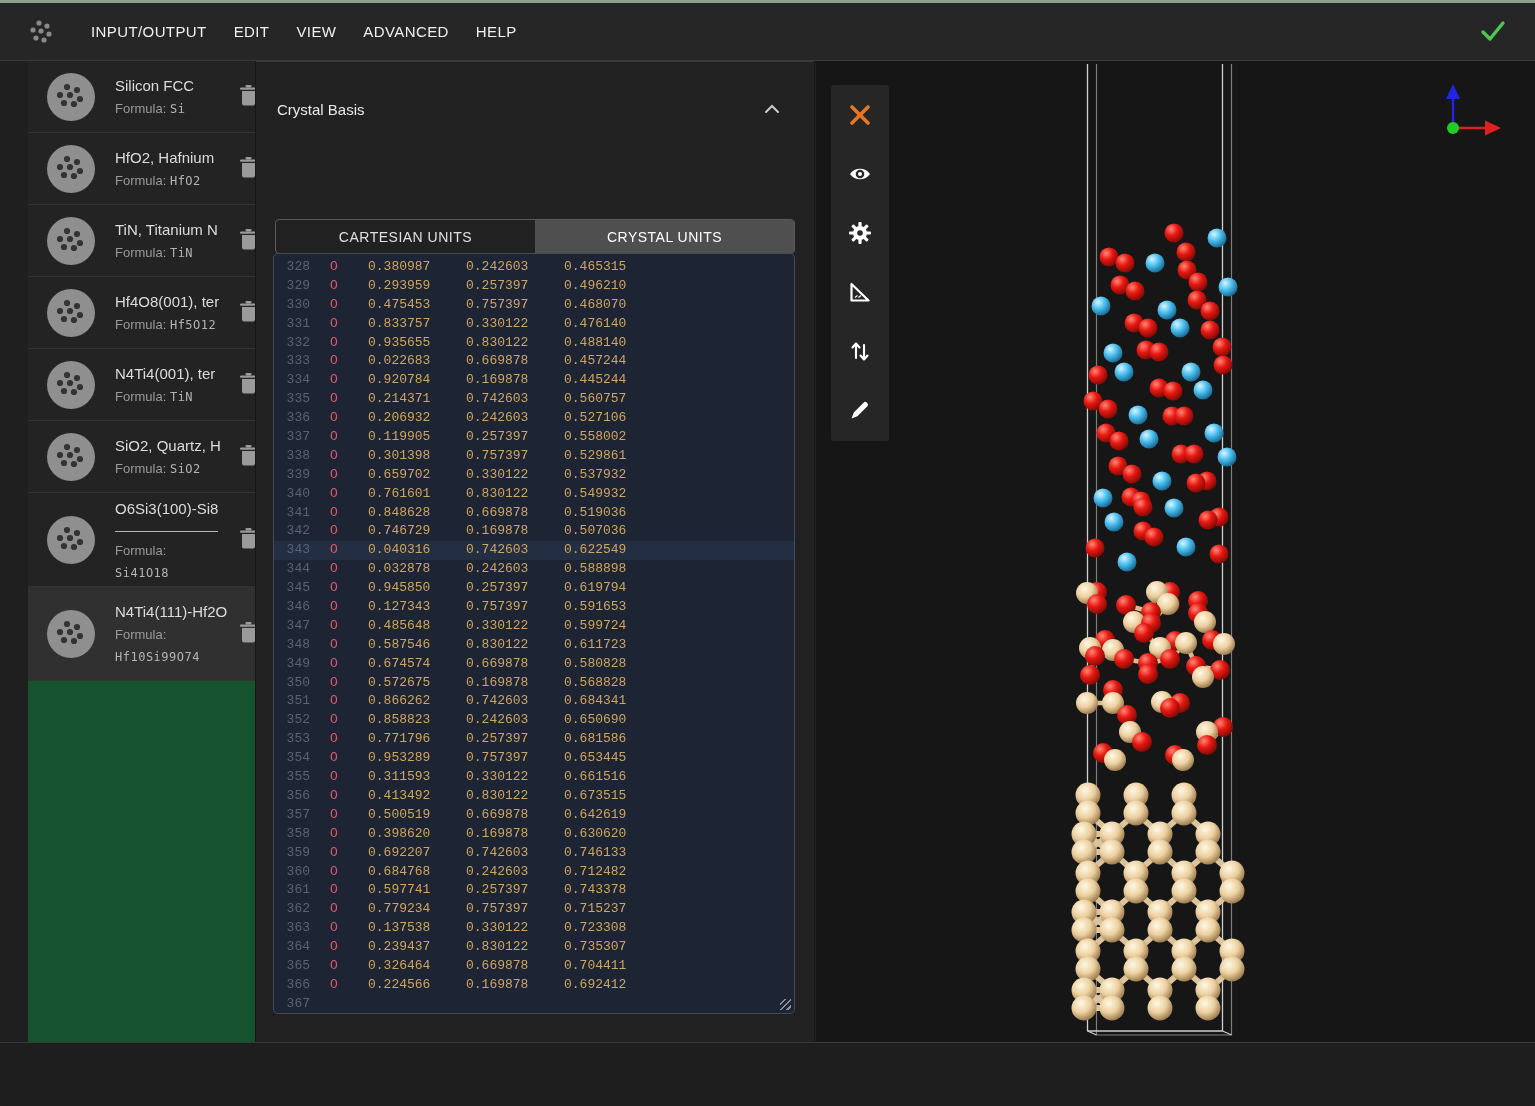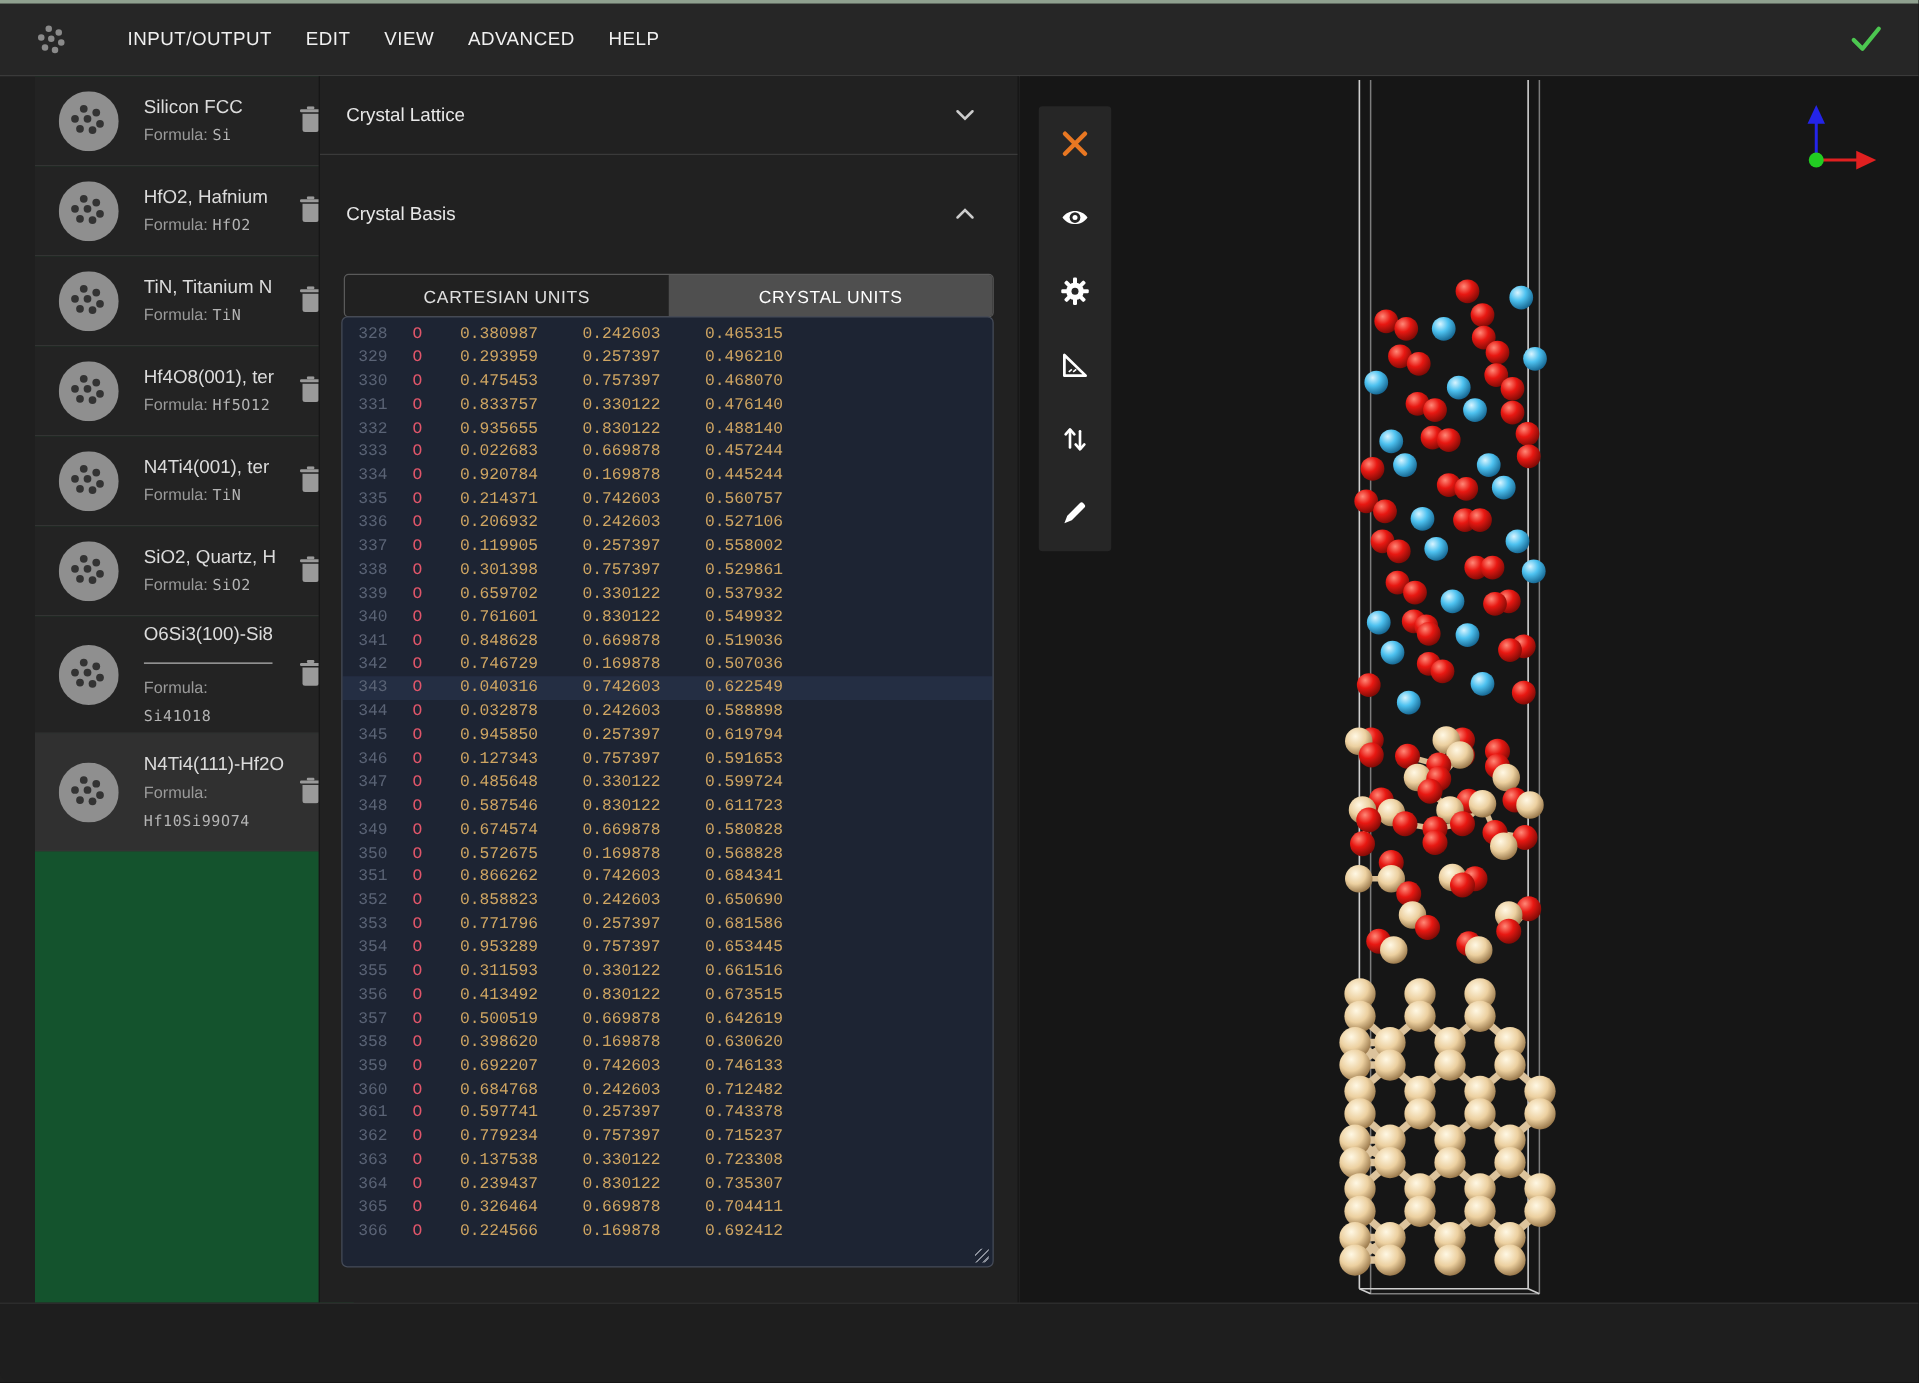--- a/index.html
+++ b/index.html
@@ -4,21 +4,21 @@
 <style>
   html,body{margin:0;padding:0;background:#111;}
   *{box-sizing:border-box;}
   #page{position:relative;width:1535px;height:1106px;background:#1f1f1f;overflow:hidden;
         font-family:"Liberation Sans",sans-serif;color:#e6e6e6;}
   
   #topstrip{position:absolute;left:0;top:0;width:100%;height:3px;background:#8fa08f;}
   #topbar{position:absolute;left:0;top:3px;width:100%;height:58px;background:#262626;
           border-bottom:1px solid #3a3a3a;display:flex;align-items:center;}
   #logo{margin-left:26px;width:30px;height:30px;flex:0 0 auto;}
-  #menu{display:flex;margin-left:46px;gap:27px;}
+  #menu{display:flex;margin-left:35px;gap:27px;}
   .menu-item{font-size:15px;letter-spacing:.4px;color:#f0f0f0;cursor:pointer;}
   #check{position:absolute;right:28px;top:14px;}
   
   #sidebar{position:absolute;left:0;top:61px;width:255px;height:981px;background:#14532d;margin-left:28px;}
   .side-item{position:relative;display:flex;align-items:center;background:#232323;
              border-bottom:1px solid #333;padding:0 10px 0 19px;}
   .side-item.h72{height:72px;} .side-item.h94{height:94px;}
   .side-item.selected{background:#303030;}
   .si-avatar{flex:0 0 48px;width:48px;height:48px;margin-right:20px;}
   .si-text{flex:1 1 auto;overflow:hidden;white-space:nowrap;}
@@ -289,26 +289,20 @@
             <g fill="#9a9a9a">
               <path d="M2 6 h13 v12.5 a2 2 0 0 1 -2 2 h-9 a2 2 0 0 1 -2 -2 Z"></path>
               <rect x="0" y="2.4" width="17" height="2.4" rx="1"></rect>
               <rect x="5.5" y="0" width="6" height="2.4" rx="1"></rect>
             </g>
           </svg></button>
       </div>
     </div>
 
   <div id="panel">
-    <div class="sec-head">
-      <span class="sec-label">Crystal Lattice</span>
-      <svg class="chev" width="16" height="10" viewBox="0 0 16 10">
-        <polyline points="2,2 8,8 14,2" fill="none" stroke="#cccccc" stroke-width="2" stroke-linecap="round"></polyline>
-      </svg>
-    </div>
     <div id="sec-divider"></div>
     <div class="sec-head" id="basis-head">
       <span class="sec-label">Crystal Basis</span>
       <svg class="chev" width="16" height="10" viewBox="0 0 16 10">
         <polyline points="2,8 8,2 14,8" fill="none" stroke="#cccccc" stroke-width="2" stroke-linecap="round"></polyline>
       </svg>
     </div>
     <div id="tabs">
         <div class="tab">CARTESIAN UNITS</div>
         <div class="tab active">CRYSTAL UNITS</div>
@@ -347,20 +341,21 @@
           <div class="ed-row"><span class="ed-ln">357</span><span class="ed-el">O</span><span class="ed-c">0.500519</span><span class="ed-c">0.669878</span><span class="ed-c">0.642619</span></div>
           <div class="ed-row"><span class="ed-ln">358</span><span class="ed-el">O</span><span class="ed-c">0.398620</span><span class="ed-c">0.169878</span><span class="ed-c">0.630620</span></div>
           <div class="ed-row"><span class="ed-ln">359</span><span class="ed-el">O</span><span class="ed-c">0.692207</span><span class="ed-c">0.742603</span><span class="ed-c">0.746133</span></div>
           <div class="ed-row"><span class="ed-ln">360</span><span class="ed-el">O</span><span class="ed-c">0.684768</span><span class="ed-c">0.242603</span><span class="ed-c">0.712482</span></div>
           <div class="ed-row"><span class="ed-ln">361</span><span class="ed-el">O</span><span class="ed-c">0.597741</span><span class="ed-c">0.257397</span><span class="ed-c">0.743378</span></div>
           <div class="ed-row"><span class="ed-ln">362</span><span class="ed-el">O</span><span class="ed-c">0.779234</span><span class="ed-c">0.757397</span><span class="ed-c">0.715237</span></div>
           <div class="ed-row"><span class="ed-ln">363</span><span class="ed-el">O</span><span class="ed-c">0.137538</span><span class="ed-c">0.330122</span><span class="ed-c">0.723308</span></div>
           <div class="ed-row"><span class="ed-ln">364</span><span class="ed-el">O</span><span class="ed-c">0.239437</span><span class="ed-c">0.830122</span><span class="ed-c">0.735307</span></div>
           <div class="ed-row"><span class="ed-ln">365</span><span class="ed-el">O</span><span class="ed-c">0.326464</span><span class="ed-c">0.669878</span><span class="ed-c">0.704411</span></div>
           <div class="ed-row"><span class="ed-ln">366</span><span class="ed-el">O</span><span class="ed-c">0.224566</span><span class="ed-c">0.169878</span><span class="ed-c">0.692412</span></div>
+          <div class="ed-row"><span class="ed-ln">367</span><span class="ed-el"></span><span class="ed-c"></span><span class="ed-c"></span><span class="ed-c"></span></div>
         </div>
       <div id="resize-corner"></div>
     </div>
   </div>
 
   <div id="viewer">
     <svg id="scene" width="719" height="981" viewBox="816 61 719 981">
       <defs>
         <radialGradient id="gO" cx="35%" cy="30%" r="75%">
           <stop offset="0%" stop-color="#ff8877"></stop>

